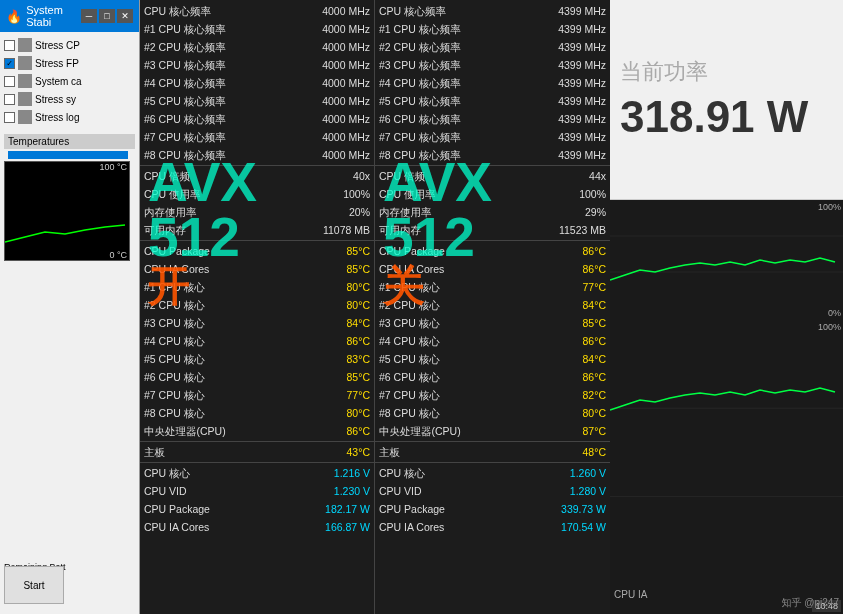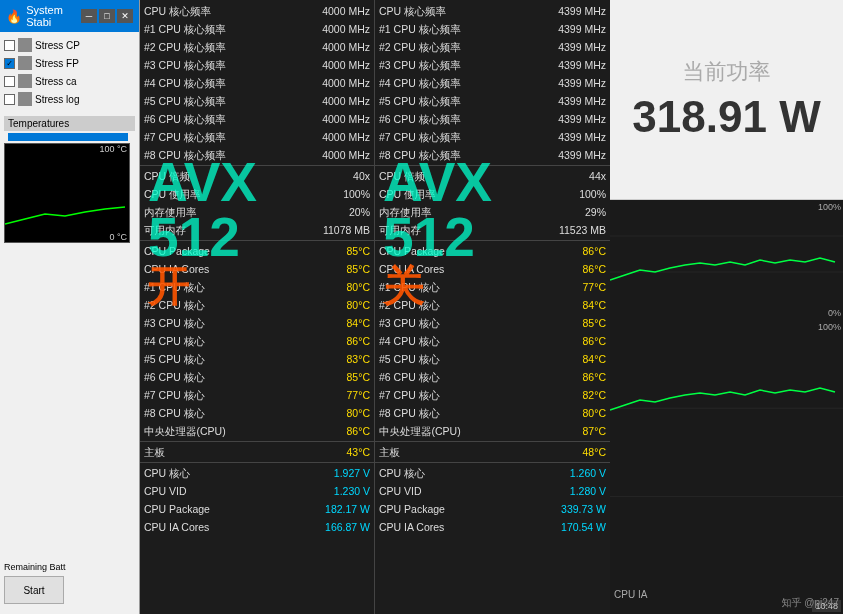--- a/index.html
+++ b/index.html
@@ -136,21 +136,21 @@
       position: absolute;
       bottom: 40px;
       left: 0;
     }
 
     .start-button {
       position: absolute;
       bottom: 10px;
       left: 4px;
       width: 60px;
-      height: 28px;
+      height: 38px;
       background: #e0e0e0;
       border: 1px solid #aaa;
       font-size: 10px;
       cursor: pointer;
     }
 
     
     .main-data {
       position: absolute;
       left: 140px;
@@ -203,21 +203,20 @@
       background: #f5f5f5;
       display: flex;
       flex-direction: column;
     }
 
     .right-top {
       flex: 0 0 200px;
       background: #f0f0f0;
       display: flex;
       flex-direction: column;
-      align-items: center;
       justify-content: center;
       border-bottom: 1px solid #ccc;
       padding: 10px;
     }
 
     .power-label {
       font-size: 22px;
       color: #aaa;
       margin-bottom: 5px;
     }
@@ -314,21 +313,26 @@
       <span>Stress CP</span>
     </div>
     <div class="stress-item">
       <div class="checkbox" style="background:#0078d7;">✓</div>
       <div class="icon-box icon-fpu"></div>
       <span>Stress FP</span>
     </div>
     <div class="stress-item">
       <div class="checkbox"></div>
       <div class="icon-box icon-cache"></div>
-      <span>Stress ca</span>
+      <span>System ca</span>
+    </div>
+    <div class="stress-item">
+      <div class="checkbox"></div>
+      <div class="icon-box icon-sys"></div>
+      <span>Stress sy</span>
     </div>
     <div class="stress-item">
       <div class="checkbox"></div>
       <div class="icon-box icon-log"></div>
       <span>Stress log</span>
     </div>
   </div>
 
   <div class="temperatures-section">
     <div class="temp-label">Temperatures</div>
@@ -457,21 +461,21 @@
             <span class="value" style="color:#ffdd00">86°C</span>
           </div>
           <div class="section-divider"></div>
           <div class="data-row">
             <span class="label" style="color:#ddd">主板</span>
             <span class="value" style="color:#ffdd00">43°C</span>
           </div>
           <div class="section-divider"></div>
           <div class="data-row">
             <span class="label" style="color:#ddd">CPU 核心</span>
-            <span class="value" style="color:#00d8ff">1.927 V</span>
+            <span class="value" style="color:#00d8ff">1.216 V</span>
           </div>
           <div class="data-row">
             <span class="label" style="color:#ddd">CPU VID</span>
             <span class="value" style="color:#00d8ff">1.230 V</span>
           </div>
           <div class="data-row">
             <span class="label" style="color:#ddd">CPU Package</span>
             <span class="value" style="color:#00d8ff">182.17 W</span>
           </div>
           <div class="data-row">

